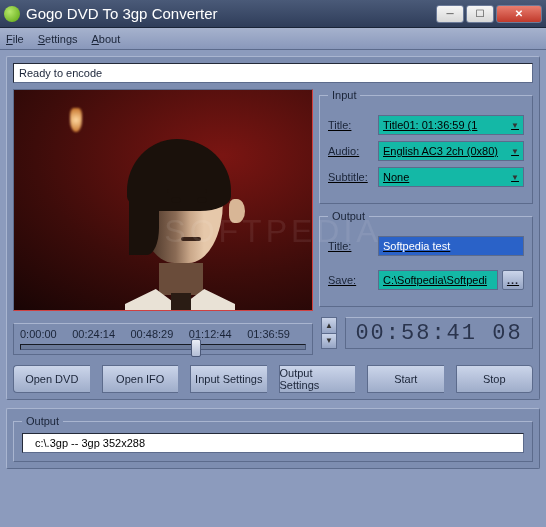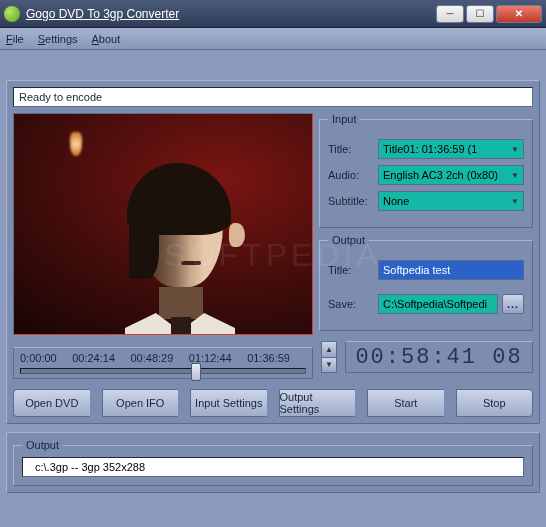--- a/index.html
+++ b/index.html
@@ -1,31 +1,31 @@
 <!DOCTYPE html>
 <html><head>
 <meta charset="utf-8">
 <style>
 * { box-sizing: border-box; margin: 0; padding: 0; font-family: Tahoma, sans-serif; font-size: 11px; }
 body { background: #8c9bbd; width: 546px; height: 527px; overflow: hidden; }
 
 .titlebar { height: 28px; background: linear-gradient(#4a5a78, #2f3d5a); display: flex; align-items: center; padding: 0 4px; border-bottom: 1px solid #1a2438; }
 .titlebar-icon { width: 16px; height: 16px; border-radius: 50%; background: radial-gradient(circle at 35% 35%, #b6e86b, #5aa40f); margin-right: 6px; }
-.titlebar-text { color: #fff; font-size: 12px; flex: 1; text-decoration: underline; }
+.titlebar-text { color: #fff; font-size: 15px; flex: 1; }
 .winbtns { display: flex; gap: 2px; }
 .winbtn { width: 28px; height: 18px; background: linear-gradient(#f6f6f6,#d8d8d8); border: 1px solid #6b7a99; border-radius: 3px; display: flex; align-items: center; justify-content: center; font-family: Arial; font-size: 10px; color: #333; }
 .winbtn.close { width: 46px; background: linear-gradient(#e97e6f,#c0392b); color: #fff; font-weight: bold; }
 
 .menubar { height: 22px; background: linear-gradient(#a6b2cd,#8998bb); display: flex; align-items: center; padding: 0 6px; gap: 14px; border-bottom: 1px solid #5c6b8c; }
 .menubar span { color: #1a2438; }
 .menubar span u { text-decoration: underline; }
 
 .content { padding: 6px; }
 
-.panel { background: #7d8db0; border: 1px solid #5c6b8c; border-top-color: #a9b5d0; border-left-color: #a9b5d0; padding: 6px; border-radius: 2px; margin-top: 24px; }
+.panel { background: #7d8db0; border: 1px solid #5c6b8c; border-top-color: #a9b5d0; border-left-color: #a9b5d0; padding: 6px; border-radius: 2px; }
 
 .status { background: #fff; border: 1px inset #5c6b8c; padding: 3px 5px; margin-bottom: 6px; height: 20px; color: #1a2438; }
 
 .row1 { display: flex; gap: 6px; }
 
 .video-col { flex: 0 0 300px; }
 .video { width: 300px; height: 222px; background: #2a0a0a; border: 1px solid #d04040; position: relative; overflow: hidden; border-top-color:#5c6b8c; border-left-color:#5c6b8c;}
 .video-inner { position:absolute; inset:0; background: radial-gradient(ellipse 140% 120% at 70% 30%, #7a1512 0%, #3d0c0a 45%, #150404 80%); }
 .face { position:absolute; left:105px; top:55px; width:120px; height:150px; }
 .neck { position:absolute; left:40px; top:118px; width:44px; height:32px; background:#6a4c3a; }
@@ -39,21 +39,21 @@
 .eyeR{ position:absolute; left:78px; top:52px; width:10px; height:6px; background:#1a110b; border-radius:50%;}
 .brow{ position:absolute; left:48px; top:44px; width:40px; height:4px; background:#1a110b; border-radius:2px;}
 .mouth{ position:absolute; left:62px; top:92px; width:20px; height:4px; background:#3a241a; border-radius:2px;}
 .lamp { position:absolute; left:56px; top:18px; width:12px; height:24px; background: radial-gradient(circle,#ffd8a0,#c06a20); border-radius: 30% 30% 50% 50%; filter: blur(1px);}
 
 .side-col { flex: 1; display: flex; flex-direction: column; gap: 6px; }
 
 fieldset { border: 1px solid #5c6b8c; border-top-color:#a9b5d0; border-left-color:#a9b5d0; padding: 8px 8px 10px 8px; background: transparent; }
 legend { color: #1a2438; padding: 0 4px; }
 
-.fld { display: flex; align-items: center; margin: 6px 0; }
+.fld { display: flex; align-items: center; margin: 6px 0; text-decoration: underline; }
 .fld label { width: 50px; color: #1a2438; }
 .sel, .txt { flex: 1; height: 20px; border: 1px solid #5c6b8c; background: #14b8a6; padding: 2px 4px; display: flex; align-items: center; justify-content: space-between; color: #000; }
 .sel:after { content:"▼"; font-size: 8px; color:#333; }
 .txt.hl { background: #2a62c8; color: #fff; }
 .savebtn { width: 22px; height: 20px; margin-left: 4px; background: linear-gradient(#cbd5ea,#95a4c4); border:1px solid #5c6b8c; border-radius:2px; display:flex; align-items:center; justify-content:center; letter-spacing:1px; font-weight:bold; color:#223;}
 
 .ruler { margin-top:6px; height:32px; background:#7d8db0; border:1px solid #5c6b8c; border-top-color:#a9b5d0; position:relative;}
 .tickbar { position:absolute; top:4px; left:6px; right:22px; height:16px; display:flex; justify-content:space-between; color:#1a2438;}
 .track { position:absolute; left:6px; right:6px; bottom:4px; height:6px; background:#6b7a99; border:1px inset #4a5878;}
 .thumb { position:absolute; top:-6px; width:10px; height:18px; background:linear-gradient(#e9edf6,#b3bed6); border:1px solid #4a5878; left:60%; border-radius:2px;}

